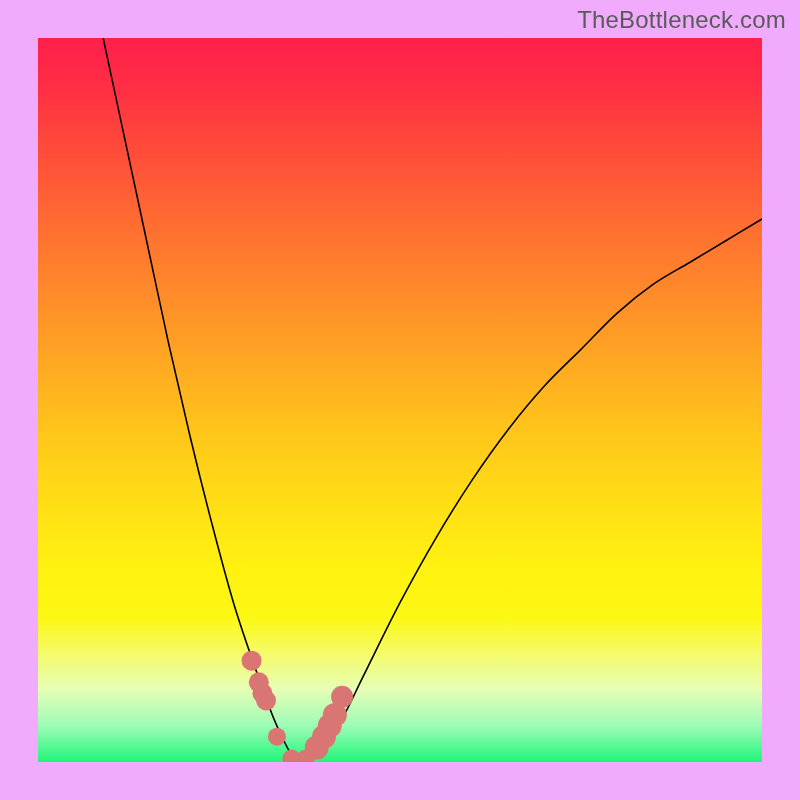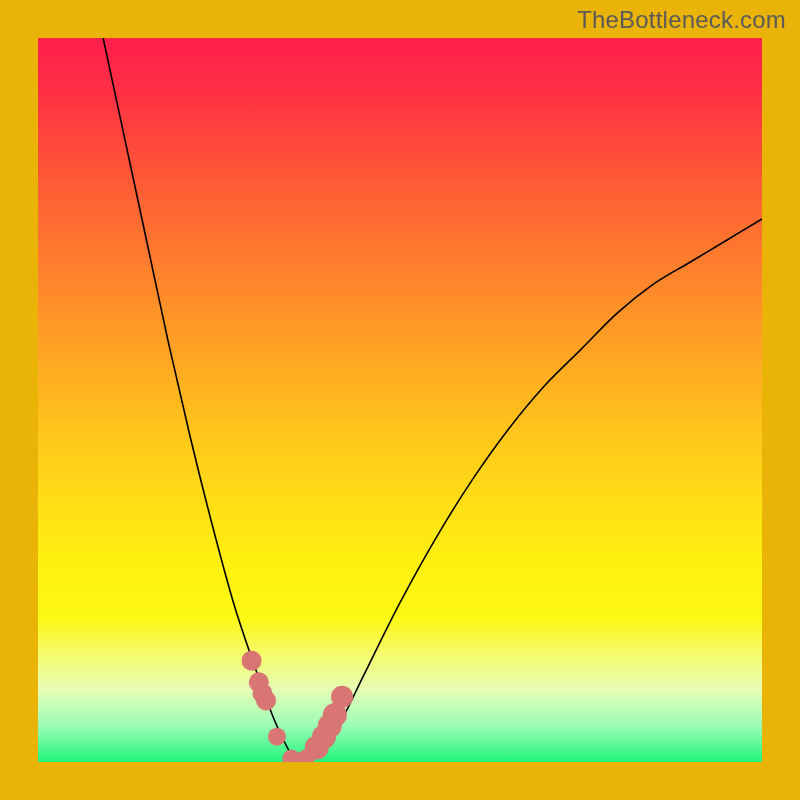--- a/index.html
+++ b/index.html
@@ -1,21 +1,21 @@
 <!DOCTYPE html>
 <html><head>
 <meta charset="utf-8">
 <style>
   * { margin: 0; padding: 0; box-sizing: border-box; }
   html, body { width: 800px; height: 800px; overflow: hidden; background: #000; }
   .frame {
     position: relative;
     width: 800px;
     height: 800px;
-    background: #eab308;
+    background: #f0abfc;
   }
   .watermark {
     position: absolute;
     top: 6px;
     right: 14px;
     font-family: Arial, Helvetica, sans-serif;
     font-size: 24px;
     font-weight: 500;
     color: #5a5a5a;
     letter-spacing: 0.2px;

